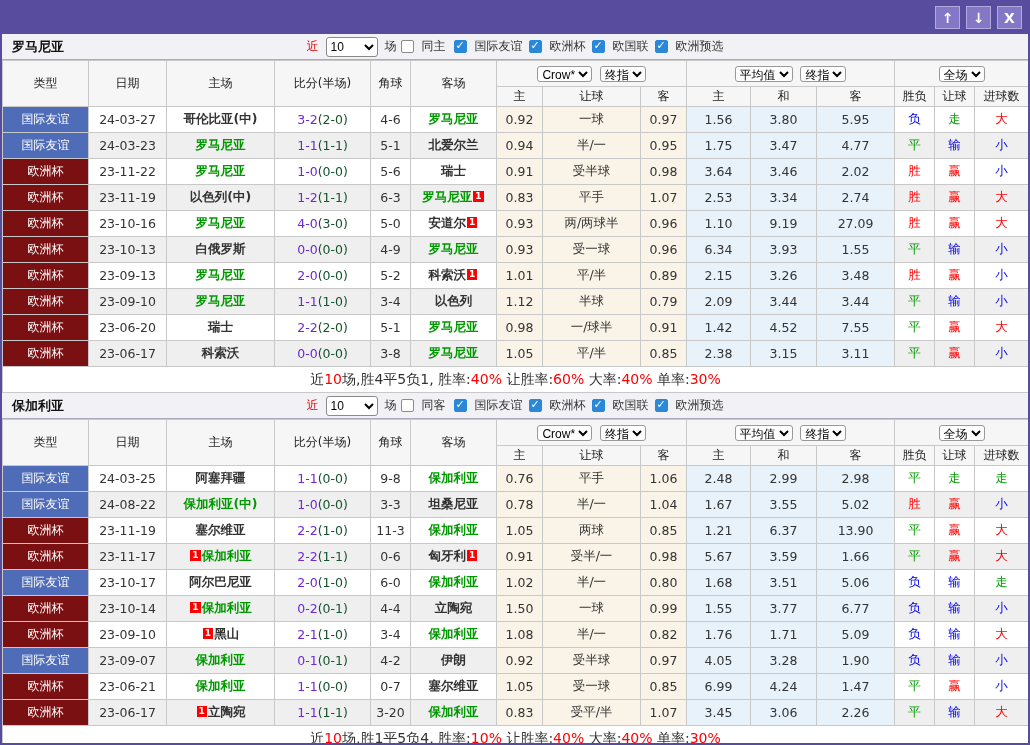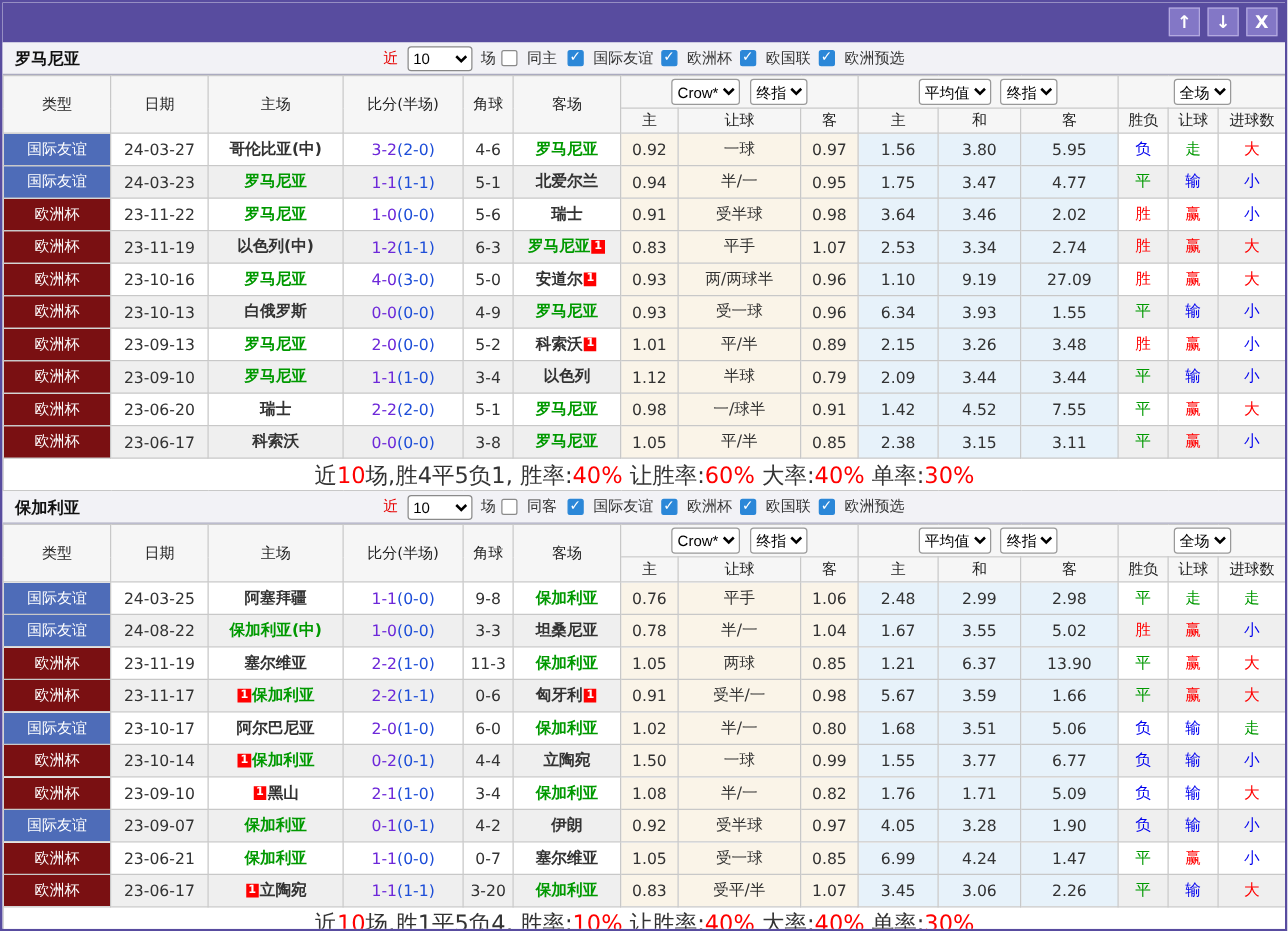--- a/index.html
+++ b/index.html
@@ -34,38 +34,38 @@
   .cbx { width:13px; height:13px; border:1px solid #8a8a8a; border-radius:2px; background:#fff;
          display:inline-block; position:relative; flex:0 0 auto; }
   .cbx.checked { background:#2B87D8; border-color:#2B87D8; }
   .cbx.checked::after { content:"\2713"; position:absolute; top:-2px; left:1px; color:#fff; font-size:11px; font-weight:bold; }
 
   
   table.grid { width:1026px; border-collapse:collapse; table-layout:fixed; }
   .grid th, .grid td { border:1px solid #C8C8C8; text-align:center; padding:0; white-space:nowrap; overflow:hidden; }
   .grid thead th { background:#F6F6F6; font-weight:normal; font-size:12px; color:#222; height:20px; }
   .grid thead tr.ddrow th { height:26px; }
-  .hsel { height:21px; font-size:12px; border:1px solid #999; border-radius:3px; background:#fff; margin:0 2px; }
+  .hsel { height:16px; font-size:12px; border:1px solid #999; border-radius:3px; background:#fff; margin:0 2px;text-align:right; }
   .grid tbody td { height:26px; font-size:12.5px; color:#333; }
   tr.odd td  { background:#FFFFFF; }
   tr.even td { background:#EFEFEF; }
   .grid td.od { background:#FAF4E8; }
   .grid td.av { background:#E7F2FA; }
   .grid td.league { color:#fff; font-size:12px; }
   td.lg-friendly { background:#4E6CB8 !important; }
   td.lg-eurocup  { background:#7A1012 !important; }
   .tg { color:#009900; }
   .ft { color:#6d28d9; }
-  .ht { color:#1d4ed8; }
+  .ht { color:#14532d; }
   .rc { background:#FF0000; color:#fff; font-size:9px; line-height:11px; padding:0 2px; display:inline-block;
         vertical-align:2px; margin:0 1px; }
   td.res.cr, .cr { color:#FF0000; }
   td.res.cg, .cg { color:#009900; }
   td.res.cb, .cb { color:#0000EE; }
-  td.summary { height:26px; font-size:18px; color:#333; background:#fff; }
+  td.summary { height:26px; font-size:14px; color:#333; background:#fff; }
   td.summary .red { color:#FF0000; }
 </style>
 </head>
 <body>
 
 <div class="window">
 
   <div class="titlebar">
     <div class="tbuttons">
       <div class="tb-btn">

